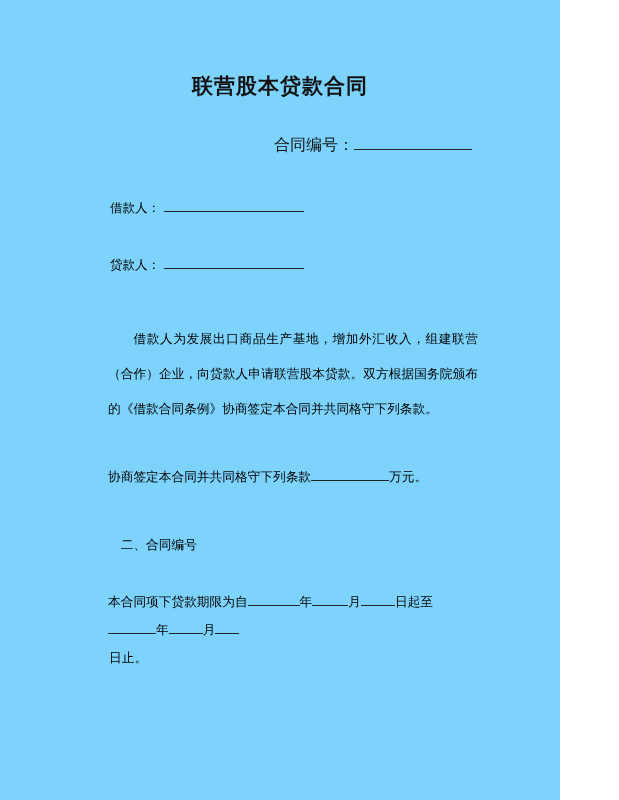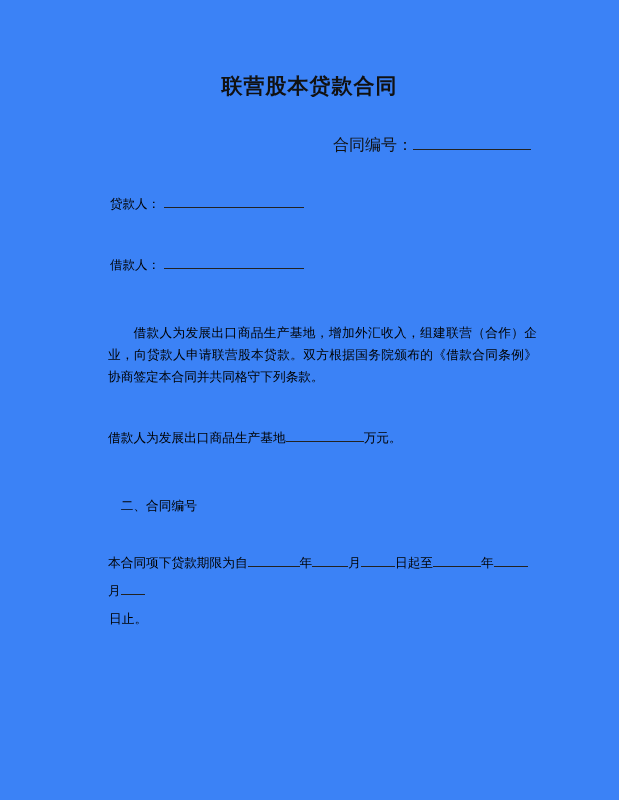--- a/index.html
+++ b/index.html
@@ -10,23 +10,23 @@
   body {
     width: 619px;
     height: 800px;
     font-family: "Liberation Sans", sans-serif;
     color: #000000;
     position: relative;
     overflow: hidden;
   }
   .page {
     position: relative;
-    width: 619px;
+    width: 560px;
     height: 800px;
-    background: #3b82f6;
+    background: #7dd3fc;
     box-sizing: border-box;
   }
   .doc-title {
     text-align: center;
     font-size: 21px;
     font-weight: bold;
     letter-spacing: 1px;
     margin: 0;
     padding-top: 72px;
     color: #111;
@@ -49,21 +49,21 @@
     padding-left: 110px;
     font-size: 12.5px;
   }
   .party-block.second { margin-top: 42px; }
   .blank-party { width: 140px; height: 13px; margin-left: 4px; }
   .para {
     margin-top: 48px;
     padding-left: 108px;
     padding-right: 82px;
     font-size: 12.7px;
-    line-height: 22px;
+    line-height: 35px;
     text-align: justify;
     text-indent: 2em;
   }
   .section-head {
     margin-top: 46px;
     padding-left: 108px;
     font-size: 12.7px;
     text-indent: 1em;
   }
   .section-body {
@@ -93,33 +93,33 @@
 <body>
 
 <div class="page">
 
   <h1 class="doc-title">联营股本贷款合同</h1>
 
   <div class="contract-no">
     <span>合同编号：</span><span class="blank blank-no"></span>
   </div>
 
+  <div class="party-block second">
+    <span>借款人：</span><span class="blank blank-party"></span>
+  </div>
+
   <div class="party-block">
     <span>贷款人：</span><span class="blank blank-party"></span>
-  </div>
-
-  <div class="party-block second">
-    <span>借款人：</span><span class="blank blank-party"></span>
   </div>
 
   <p class="para">借款人为发展出口商品生产基地，增加外汇收入，组建联营（合作）企业，向贷款人申请联营股本贷款。双方根据国务院颁布的《借款合同条例》协商签定本合同并共同格守下列条款。</p>
 
 
   <div class="section-body">
-    <span>借款人为发展出口商品生产基地</span><span class="blank blank-amount"></span><span>万元。</span>
+    <span>协商签定本合同并共同格守下列条款</span><span class="blank blank-amount"></span><span>万元。</span>
   </div>
 
   <div class="section-head">二、合同编号</div>
 
   <div class="section-body term">
     <span>本合同项下贷款期限为自</span><span class="blank blank-y"></span><span>年</span><span class="blank blank-m"></span><span>月</span><span class="blank blank-d"></span><span>日起至</span><span class="blank blank-y2"></span><span>年</span><span class="blank blank-m2"></span><span>月</span><span class="blank blank-d2"></span>
   </div>
 
   <div class="tail">日止。</div>
 

